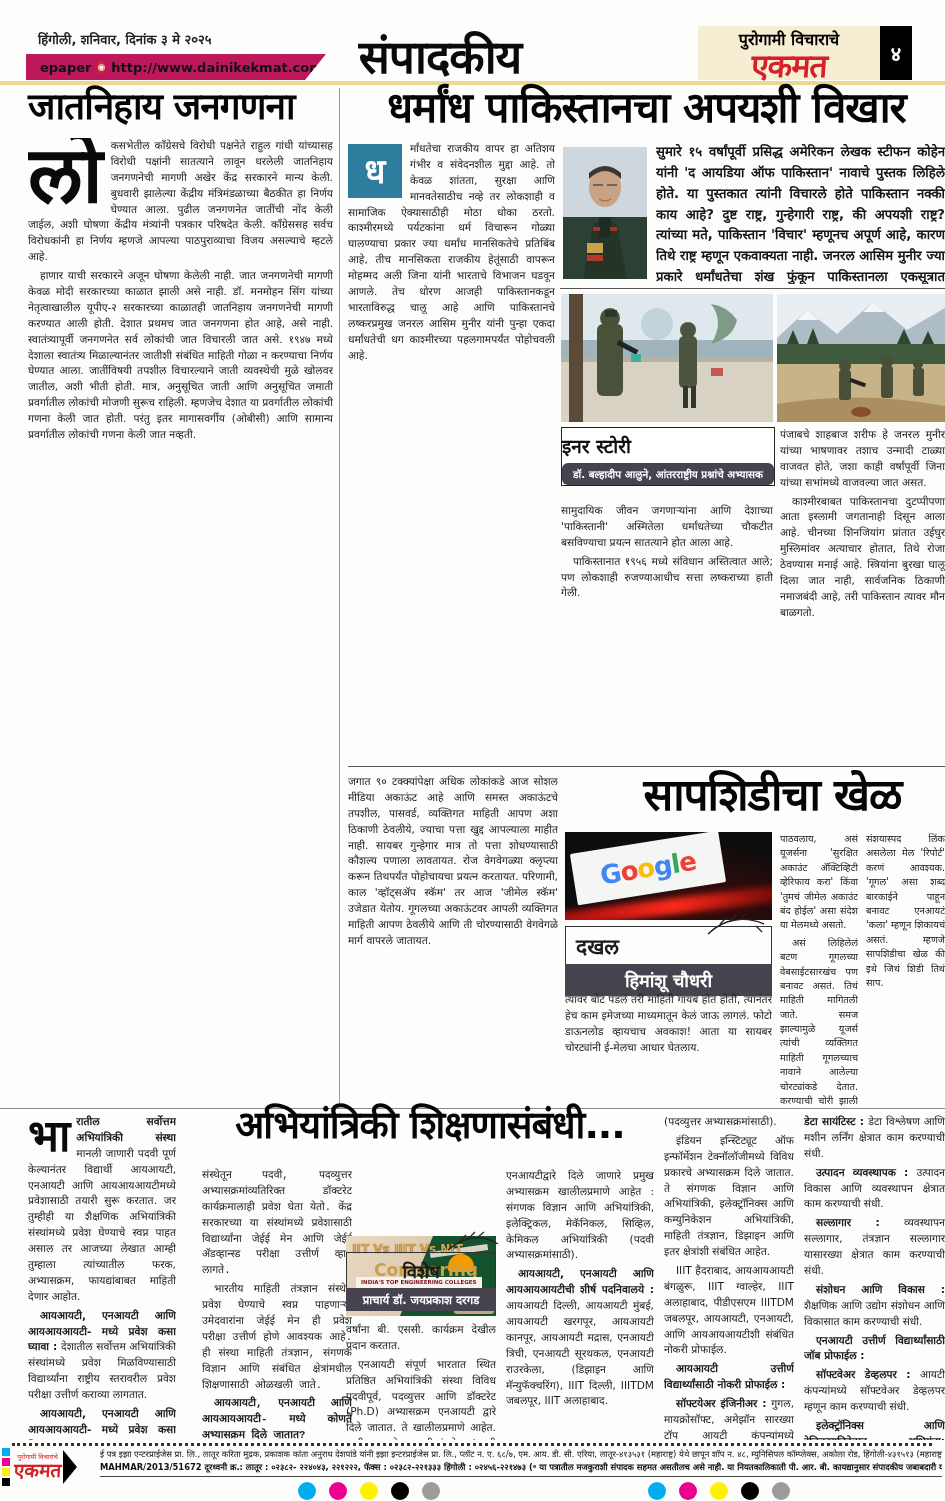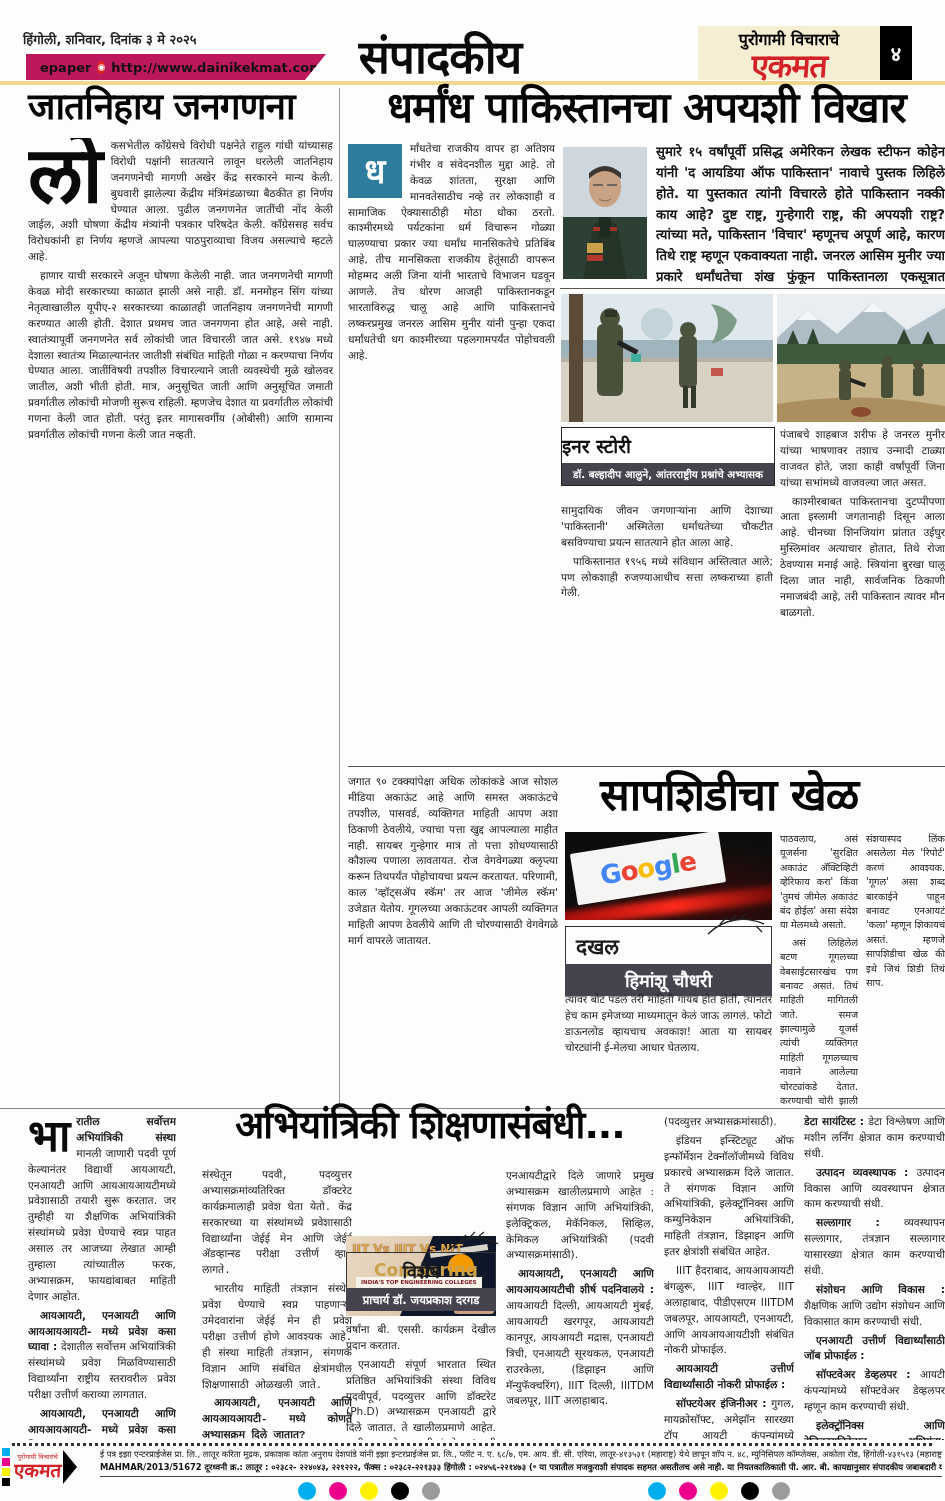--- a/index.html
+++ b/index.html
@@ -54,37 +54,37 @@
   .regmark{width:8px;height:8px;display:block;margin-bottom:2px;}
   .dots-row{display:flex;}
   
   .google-photo{background:radial-gradient(ellipse at 70% 80%, #3a0a0a 0%, #0d0d0d 60%);position:relative;overflow:hidden;}
   .gcard{position:absolute;left:8px;top:10px;width:150px;height:52px;background:#f5f5f3;transform:rotate(-9deg);
          display:flex;align-items:center;justify-content:center;border-radius:2px;}
   .glogo{font-size:26px;font-weight:bold;letter-spacing:-1px;font-family:"DejaVu Sans",sans-serif;}
   .gred{position:absolute;left:-10px;bottom:6px;width:240px;height:16px;background:linear-gradient(90deg,#a00b0b,#ff2a1a,#5c0505);
         filter:blur(3px);transform:rotate(-7deg);}
   
-  .iit-img{position:relative;background:#0f172a;overflow:hidden;}
+  .iit-img{position:relative;background:#14532d;overflow:hidden;}
   .iit-img .pale{position:absolute;left:0;top:0;width:58%;height:100%;background:linear-gradient(120deg,#ead9c4,#d9c4a6);
                  clip-path:polygon(0 0,100% 0,62% 100%,0 100%);}
   .iit-l1{position:absolute;left:6px;top:6px;font-size:12px;font-weight:bold;color:#d8a94e;text-shadow:0 0 1px #5c0b12;}
   .iit-l2{position:absolute;left:28px;top:24px;font-size:17px;font-weight:bold;color:#caa04a;}
   .iit-l3{position:absolute;left:10px;top:41px;background:#f7f3ea;color:#7c1220;font-size:5.5px;font-weight:bold;
           padding:2px 5px;text-align:center;line-height:1.3;}
   .iit-helmet{position:absolute;right:22px;top:18px;width:26px;height:18px;background:#f59b00;border-radius:13px 13px 3px 3px;}
   .iit-tools{position:absolute;right:8px;top:12px;width:58px;height:6px;background:#d9d4c8;transform:rotate(-8deg);}
   .iit-hand{position:absolute;right:2px;bottom:2px;width:40px;height:22px;background:#caa183;border-radius:50% 40% 10% 10%;}
 </style>
 </head>
 <body>
 
 <div id="page">
 
-  <div class="abs dateline" style="left:23px;top:30px;">हिंगोली, शनिवार, दिनांक ३ मे २०२५</div>
+  <div class="abs dateline" style="left:38px;top:30px;">हिंगोली, शनिवार, दिनांक ३ मे २०२५</div>
   <div class="abs epaper-banner" style="left:26px;top:54px;width:300px;box-sizing:border-box;">
     <span class="lbl">epaper</span>
     <span class="epaper-icon">◉</span>
     <a class="epaper-url" href="#">http://www.dainikekmat.com</a>
   </div>
   <div class="abs section-title" style="left:270px;top:24px;width:340px;">संपादकीय</div>
   <div class="abs masthead" style="left:698px;top:26px;">
     <div class="tag">पुरोगामी विचाराचे</div>
     <div class="name">एकमत</div>
   </div>
@@ -163,35 +163,35 @@
         <circle cx="110" cy="68" r="6"></circle>
       <rect x="136" y="74" width="11" height="28" rx="3"></rect>
         <circle cx="141" cy="70" r="5"></circle>
       <rect x="74" y="84" width="16" height="4" transform="rotate(20 74 84)" fill="#222"></rect>
     </g>
     <ellipse cx="84" cy="118" rx="10" ry="5" fill="#8a4b2f"></ellipse>
   </svg>
 
   <div class="abs story-box" style="left:561px;top:427px;width:212px;">
     <div class="ttl">इनर स्टोरी</div>
-    <div class="bybar" style="font-size:10.3px;">डॉ. बल्हादीप आलुने, आंतरराष्ट्रीय प्रश्नांचे अभ्यासक</div>
+    <div class="bybar" style="font-size:10.3px;border-radius:6px;">डॉ. बल्हादीप आलुने, आंतरराष्ट्रीय प्रश्नांचे अभ्यासक</div>
   </div>
 
   <div class="abs col" style="left:561px;top:503px;width:212px;height:258px;">
       <p>सामुदायिक जीवन जगणाऱ्यांना आणि देशाच्या 'पाकिस्तानी' अस्मितेला धर्मांधतेच्या चौकटीत बसविण्याचा प्रयत्न सातत्याने होत आला आहे.</p>
       <p>पाकिस्तानात १९५६ मध्ये संविधान अस्तित्वात आले; पण लोकशाही रुजण्याआधीच सत्ता लष्कराच्या हाती गेली.</p>
     </div>
   <div class="abs col" style="left:780px;top:427px;width:165px;height:334px;">
       <p>पंजाबचे शाहबाज शरीफ हे जनरल मुनीर यांच्या भाषणावर तशाच उन्मादी टाळ्या वाजवत होते, जशा काही वर्षांपूर्वी जिना यांच्या सभांमध्ये वाजवल्या जात असत.</p>
       <p>काश्मीरबाबत पाकिस्तानचा दुटप्पीपणा आता इस्लामी जगतानाही दिसून आला आहे. चीनच्या शिनजियांग प्रांतात उईघुर मुस्लिमांवर अत्याचार होतात, तिथे रोजा ठेवण्यास मनाई आहे. स्त्रियांना बुरखा घालू दिला जात नाही, सार्वजनिक ठिकाणी नमाजबंदी आहे, तरी पाकिस्तान त्यावर मौन बाळगतो.</p>
     </div>
 
   <div class="abs hrule" style="left:348px;top:766px;width:597px;"></div>
 
-  <div class="abs headline" style="left:600px;top:772px;width:345px;font-size:44px;text-align:left;">सापशिडीचा खेळ</div>
+  <div class="abs headline" style="left:600px;top:772px;width:345px;font-size:44px;text-align:center;">सापशिडीचा खेळ</div>
   <div class="abs col" style="left:348px;top:774px;width:210px;height:332px;">
       <p>जगात ९० टक्क्यांपेक्षा अधिक लोकांकडे आज सोशल मीडिया अकाऊंट आहे आणि समस्त अकाऊंटचे तपशील, पासवर्ड, व्यक्तिगत माहिती आपण अशा ठिकाणी ठेवलीये, ज्याचा पत्ता खुद्द आपल्याला माहीत नाही. सायबर गुन्हेगार मात्र तो पत्ता शोधण्यासाठी कौशल्य पणाला लावतायत. रोज वेगवेगळ्या क्लृप्त्या करून तिथपर्यंत पोहोचायचा प्रयत्न करतायत. परिणामी, काल 'व्हॉट्सॲप स्कॅम' तर आज 'जीमेल स्कॅम' उजेडात येतोय. गूगलच्या अकाऊंटवर आपली व्यक्तिगत माहिती आपण ठेवलीये आणि ती चोरण्यासाठी वेगवेगळे मार्ग वापरले जातायत.</p>
     </div>
 
   <div class="abs google-photo" style="left:565px;top:832px;width:207px;height:88px;">
     <div class="gred"></div>
     <div class="gcard">
       <span class="glogo"><span style="color: rgb(66, 133, 244);">G</span><span style="color: rgb(234, 67, 53);">o</span><span style="color: rgb(251, 188, 5);">o</span><span style="color: rgb(66, 133, 244);">g</span><span style="color: rgb(52, 168, 83);">l</span><span style="color: rgb(234, 67, 53);">e</span></span>
     </div>
   </div>

